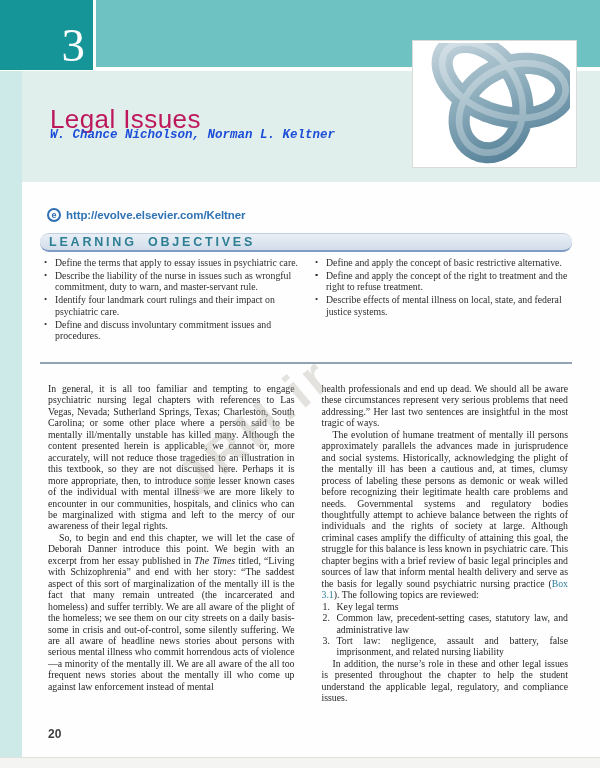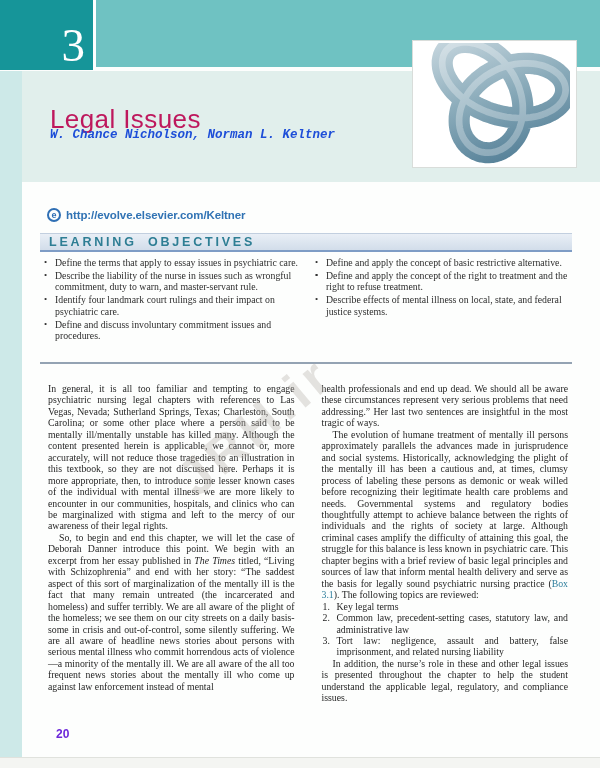--- a/index.html
+++ b/index.html
@@ -27,41 +27,41 @@
   .evolve { position:absolute; left:47px; top:208px; display:flex; align-items:center; gap:5px; }
   .evolve-icon { width:14px; height:14px; border:2px solid #2f6fb4; border-radius:50%;
                  color:#2f6fb4; font-family:"Liberation Sans", sans-serif; font-weight:bold; font-size:9px;
                  display:flex; align-items:center; justify-content:center; }
   .evolve-url  { font-family:"Liberation Sans", sans-serif; font-size:11.5px; font-weight:bold;
                  color:#3173b4; text-decoration:none; letter-spacing:-0.1px; }
   
   .lo-section { position:absolute; left:40px; top:233px; width:532px; }
   .lo-header  { height:19px; background:linear-gradient(180deg,#e9eff6 0%,#d2ddea 100%);
                 border-top:1px solid #c2cfdf; border-bottom:2px solid #7e9cc5;
-                display:flex; align-items:center; padding-left:9px; }
+                display:flex; align-items:center; padding-left:9px;border-radius:9px; }
   .lo-title   { font-family:"Liberation Sans", sans-serif; font-weight:bold; font-size:12.5px;
                 letter-spacing:2.8px; word-spacing:5px; color:#2e7e94; }
   .lo-body { display:flex; gap:14px; padding:5px 2px 8px 2px; min-height:112px;
              border-bottom:2px solid #94a3b3; }
   .lo-col  { flex:1; }
   .lo-item { position:relative; padding-left:13px; font-size:9.8px; line-height:11.7px;
              color:#2d2d2d; margin-bottom:1px; }
   .blt { position:absolute; left:2px; top:0; font-size:9px; color:#333; }
   
   .body-cols { position:absolute; left:48px; top:383px; width:520px; display:flex; gap:27px; }
   .col { width:254.5px; text-align:justify; font-size:9.8px; line-height:11.45px; color:#262626; }
   .col p { margin:0; }
   .col p.ind { text-indent:11px; }
   .seg-italic { font-style:italic; }
   .seg-link { color:#2e7e9c; cursor:pointer; }
   .num-item { position:relative; padding-left:15px; text-align:justify; }
   .num-item .num { position:absolute; left:1px; }
   
   .page-num { position:absolute; left:48px; top:727px; font-family:"Liberation Sans", sans-serif;
-              font-weight:bold; font-size:12px; color:#6d28d9;margin-left:8px; }
+              font-weight:bold; font-size:12px; color:#404040; }
   .bottom-edge { position:absolute; left:0; top:757px; width:600px; height:11px;
                  background:#f4f5f2; border-top:1px solid #e0e2dd; }
   .watermark { position:absolute; left:185px; top:455px; transform:rotate(-40deg);
                transform-origin:0 50%; font-family:"Liberation Sans", sans-serif; font-weight:bold;
                font-size:52px; letter-spacing:5px; color:#b5afa8; opacity:0.35; z-index:10;
                pointer-events:none; white-space:nowrap; }
 </style>
 </head>
 <body>
 

